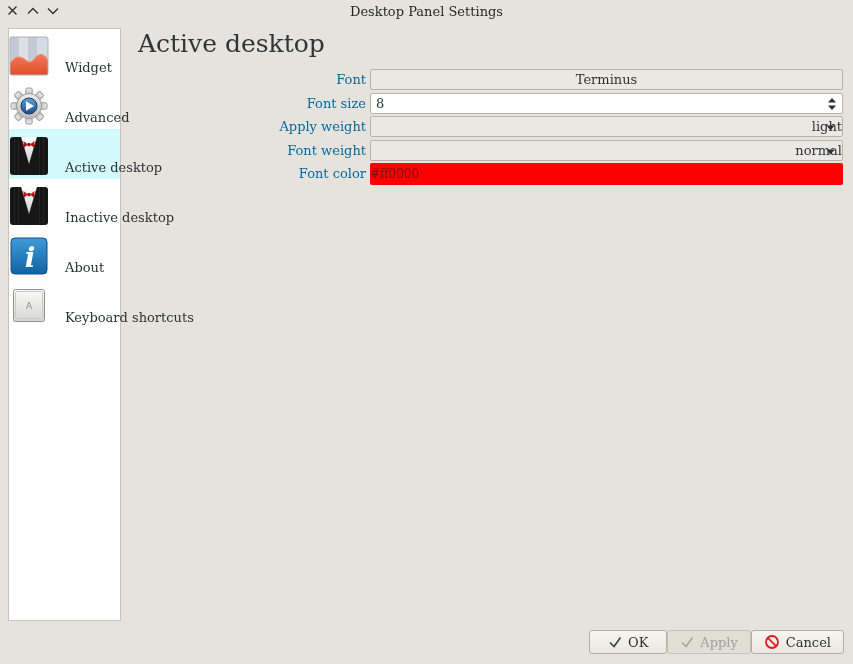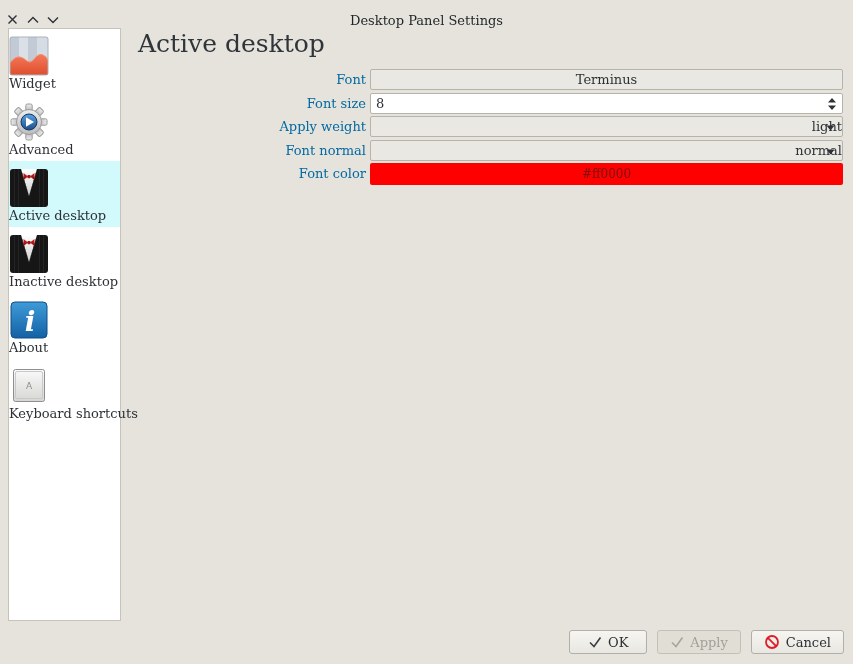--- a/index.html
+++ b/index.html
@@ -6,36 +6,36 @@
   html, body { width: 853px; height: 664px; }
   body {
     font-family: "DejaVu Serif", "Liberation Serif", serif;
     background: #e5e3dc;
     color: #2d3136;
     overflow: hidden;
   }
   .window { position: relative; width: 853px; height: 664px; background: #e5e3dc; }
 
   
-  .titlebar { position: absolute; top: 9px; left: 0; right: 0; height: 24px; }
+  .titlebar { position: absolute; top: 0; left: 0; right: 0; height: 24px; }
   .win-controls { position: absolute; left: 6px; top: 4px; display: flex; gap: 7px; align-items: center; }
   .win-btn { width: 13px; height: 13px; display: flex; align-items: center; justify-content: center; cursor: default; }
   .titlebar .title {
     position: absolute; left: 0; right: 0; top: 4px; text-align: center;
     font-size: 13px; color: #1f2327;
   }
 
   
   .sidebar {
     position: absolute; left: 8px; top: 28px; width: 113px; height: 593px;
     background: #ffffff; border: 1px solid #c6c3ba;
   }
   .side-item {
     width: 100%; padding-top: 7px; padding-bottom: 3px;
-    display: flex; flex-direction: column; align-items: flex-start; gap: 0;
+    display: flex; flex-direction: row; align-items: flex-end; gap: 16px;
     cursor: default;
   }
   .side-item .icon { width: 40px; height: 40px; }
   .side-item .lbl { font-size: 13px; line-height: 16px; color: #2d3136; white-space: nowrap; }
   .side-item.selected { background: #d2fafc; }
 
   
   .page-title {
     position: absolute; left: 138px; top: 29px;
     font-size: 25px; font-weight: normal; color: #30353a;
@@ -59,28 +59,28 @@
     font-size: 13px; padding-left: 5px;
   }
   .spin-arrows { position: absolute; right: 5px; top: 3px; }
   .combo-field {
     background: #eae8e2; border: 1px solid #b6b3aa;
     display: flex; align-items: center;
     font-size: 13px; padding-left: 5px; cursor: default; justify-content: flex-end;
   }
   .combo-arrow { position: absolute; right: 7px; top: 8px; }
   .color-field {
-    border: none; display: flex; align-items: center; justify-content: center;
+    border: none; display: flex; align-items: center; justify-content: flex-start;
     font-size: 12px; color: #7a0f0f; cursor: default; height: 22px;
   }
 
   
   .footer {
     position: absolute; right: 9px; top: 630px;
-    display: flex; gap: 10px;
+    display: flex; 
   }
   .dlg-btn {
     height: 24px; min-width: 78px; padding: 0 12px;
     display: flex; align-items: center; justify-content: center; gap: 6px;
     background: linear-gradient(#f7f5f1, #e9e7e1);
     border: 1px solid #b2afa6; border-radius: 3px;
     font-size: 13px; color: #2d3136; cursor: default;
   }
   .dlg-btn.disabled {
     background: #e1ded6; border-color: #c3c0b7; color: #a3a099;
@@ -297,21 +297,21 @@
         <span>light</span>
         <span class="combo-arrow">
           <svg width="9" height="6" viewBox="0 0 9 6">
               <path d="M0.5 0.5 L8.5 0.5 L4.5 5.5 Z" fill="#2d3136"></path>
             </svg>
         </span>
       </div>
     </div>
 
     <div class="frow">
-      <span class="flabel">Font normal</span>
+      <span class="flabel">Font weight</span>
       <div class="field combo-field">
         <span>normal</span>
         <span class="combo-arrow">
           <svg width="9" height="6" viewBox="0 0 9 6">
               <path d="M0.5 0.5 L8.5 0.5 L4.5 5.5 Z" fill="#2d3136"></path>
             </svg>
         </span>
       </div>
     </div>
 

